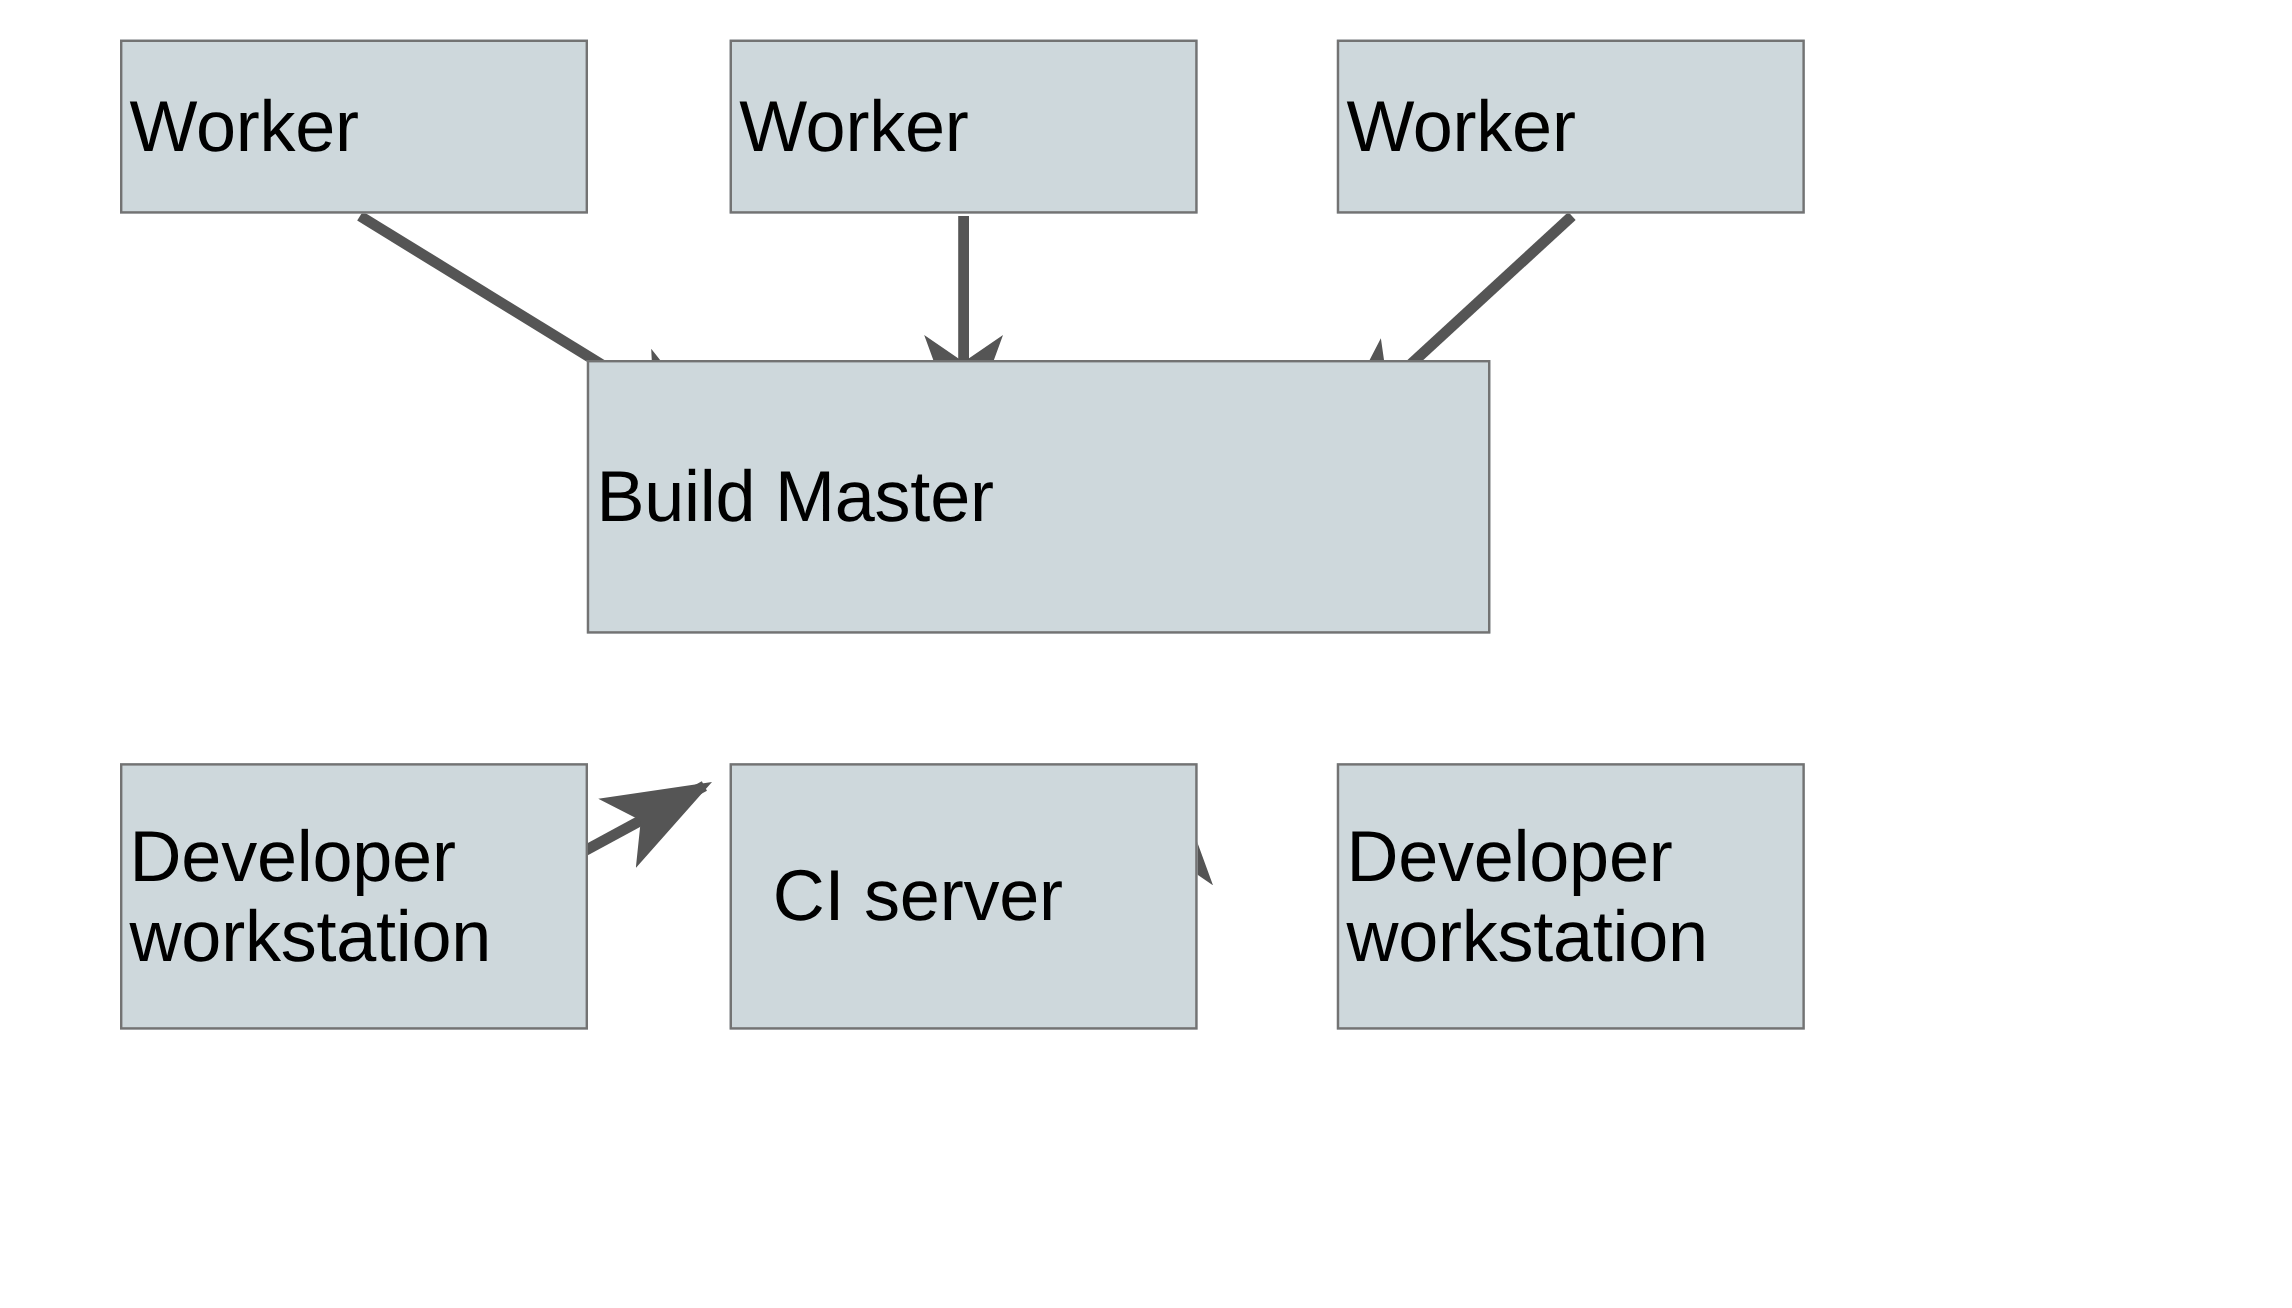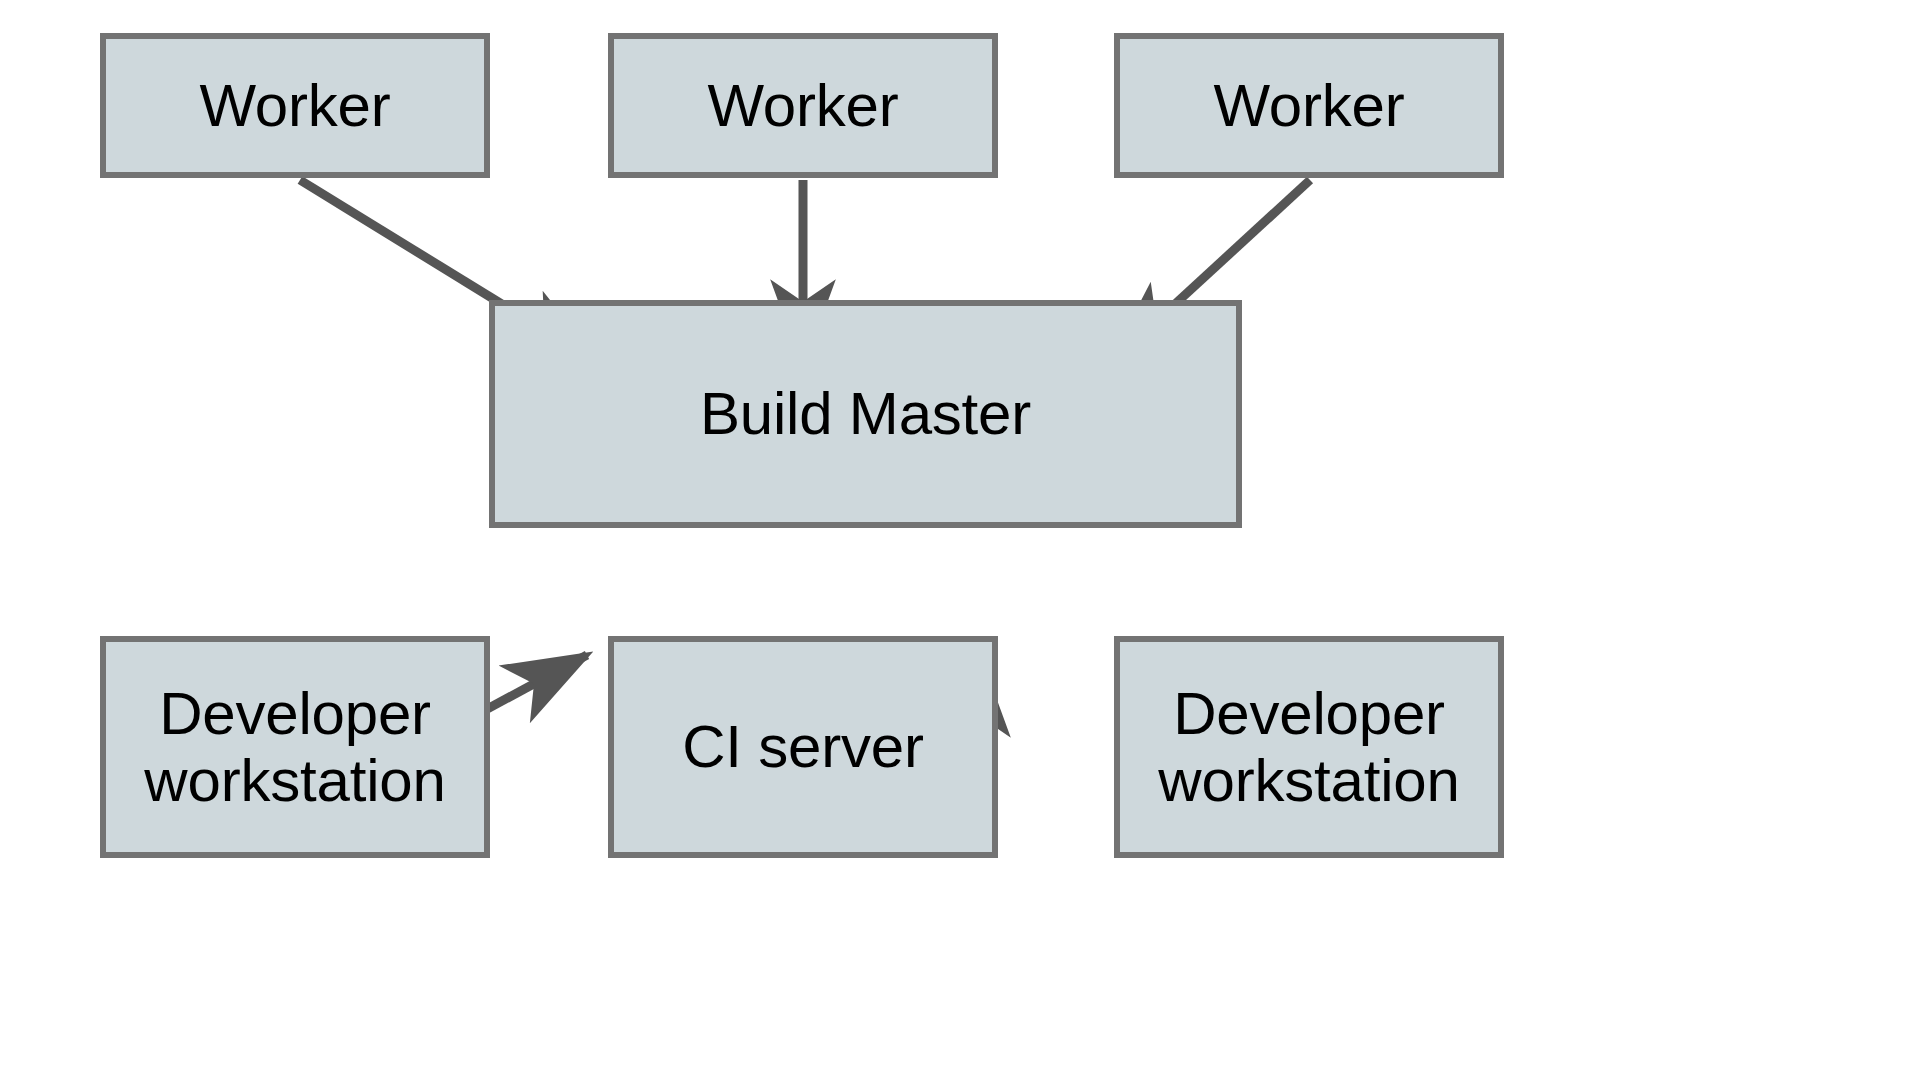--- a/index.html
+++ b/index.html
@@ -15,25 +15,24 @@
     position: relative;
     width: 1910px;
     height: 1090px;
     background: #ffffff;
     overflow: hidden;
   }
   .node {
     position: absolute;
     box-sizing: border-box;
     background: #ced8dc;
-    border: 6px solid #737373;
+    border: 2px solid #737373;
     display: flex;
     align-items: center;
     justify-content: center;
-    text-align: center;
     color: #000000;
     line-height: 1.12;
     letter-spacing: -0.2px;
     font-weight: 400;
     white-space: pre-line;
     user-select: none;
   }
   .node-label {
     display: block;
     width: 100%;
@@ -41,21 +40,21 @@
     box-sizing: border-box;
   }
   
   #node-worker-1 { left: 100px;  top: 33px;  width: 390px; height: 145px; font-size: 60px; }
   #node-worker-2 { left: 608px;  top: 33px;  width: 390px; height: 145px; font-size: 60px; }
   #node-worker-3 { left: 1114px; top: 33px;  width: 390px; height: 145px; font-size: 60px; }
   
   #node-build-master { left: 489px; top: 300px; width: 753px; height: 228px; font-size: 60px; }
   
   #node-dev-left  { left: 100px;  top: 636px; width: 390px; height: 222px; font-size: 60px; }
-  #node-ci-server { left: 608px;  top: 636px; width: 390px; height: 222px; font-size: 60px; }
+  #node-ci-server { left: 608px;  top: 636px; width: 390px; height: 222px; font-size: 60px; padding-left: 28px; }
   #node-dev-right { left: 1114px; top: 636px; width: 390px; height: 222px; font-size: 60px; }
 
   #edges {
     position: absolute;
     left: 0;
     top: 0;
     width: 1910px;
     height: 1090px;
     pointer-events: none;
   }

